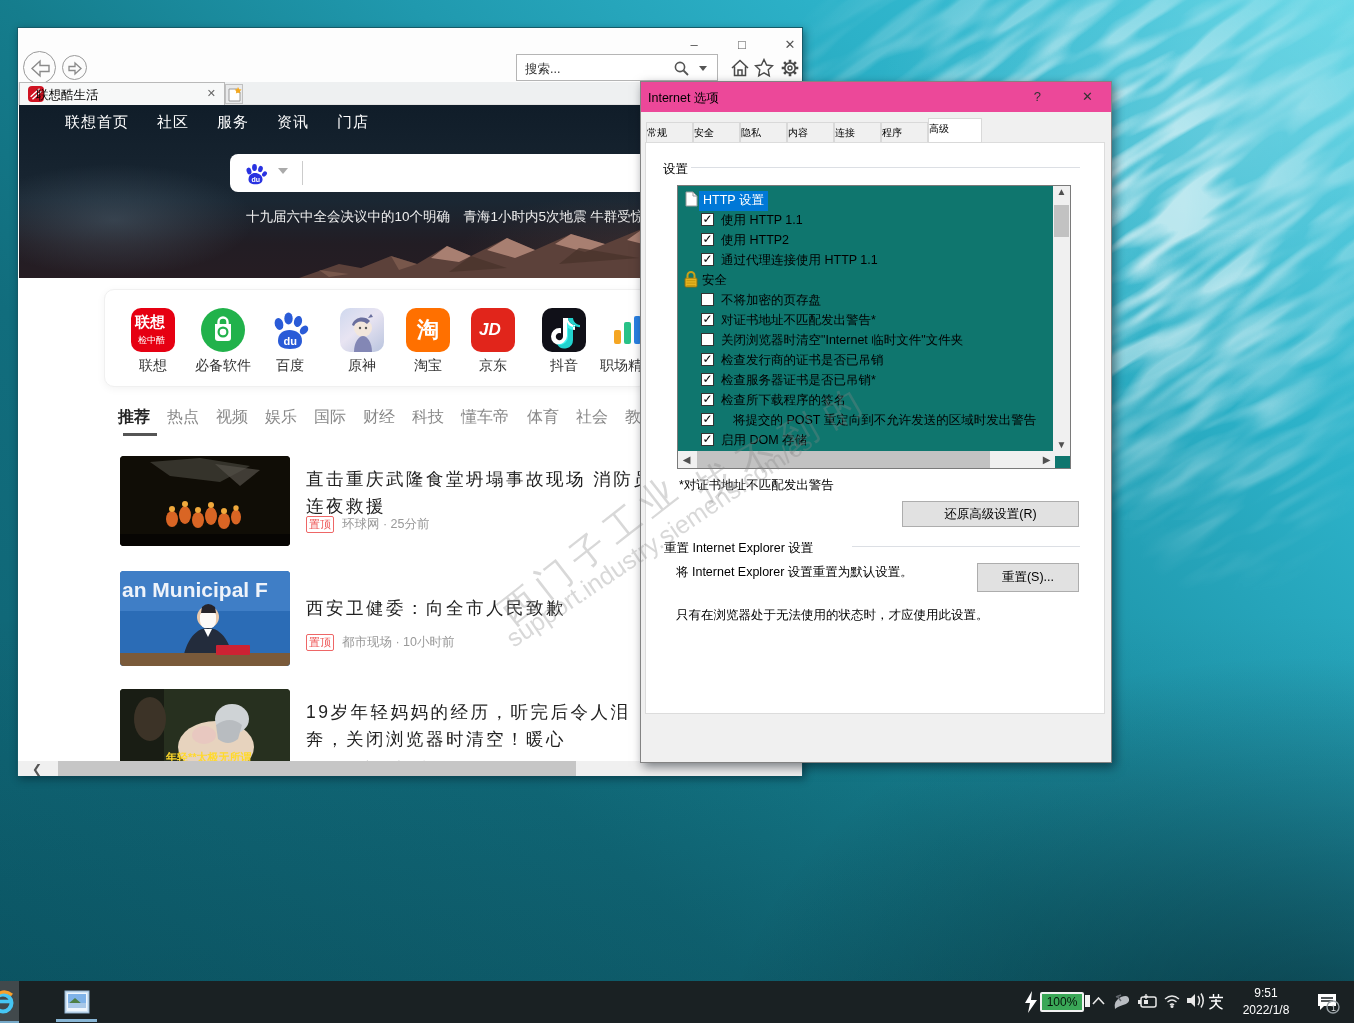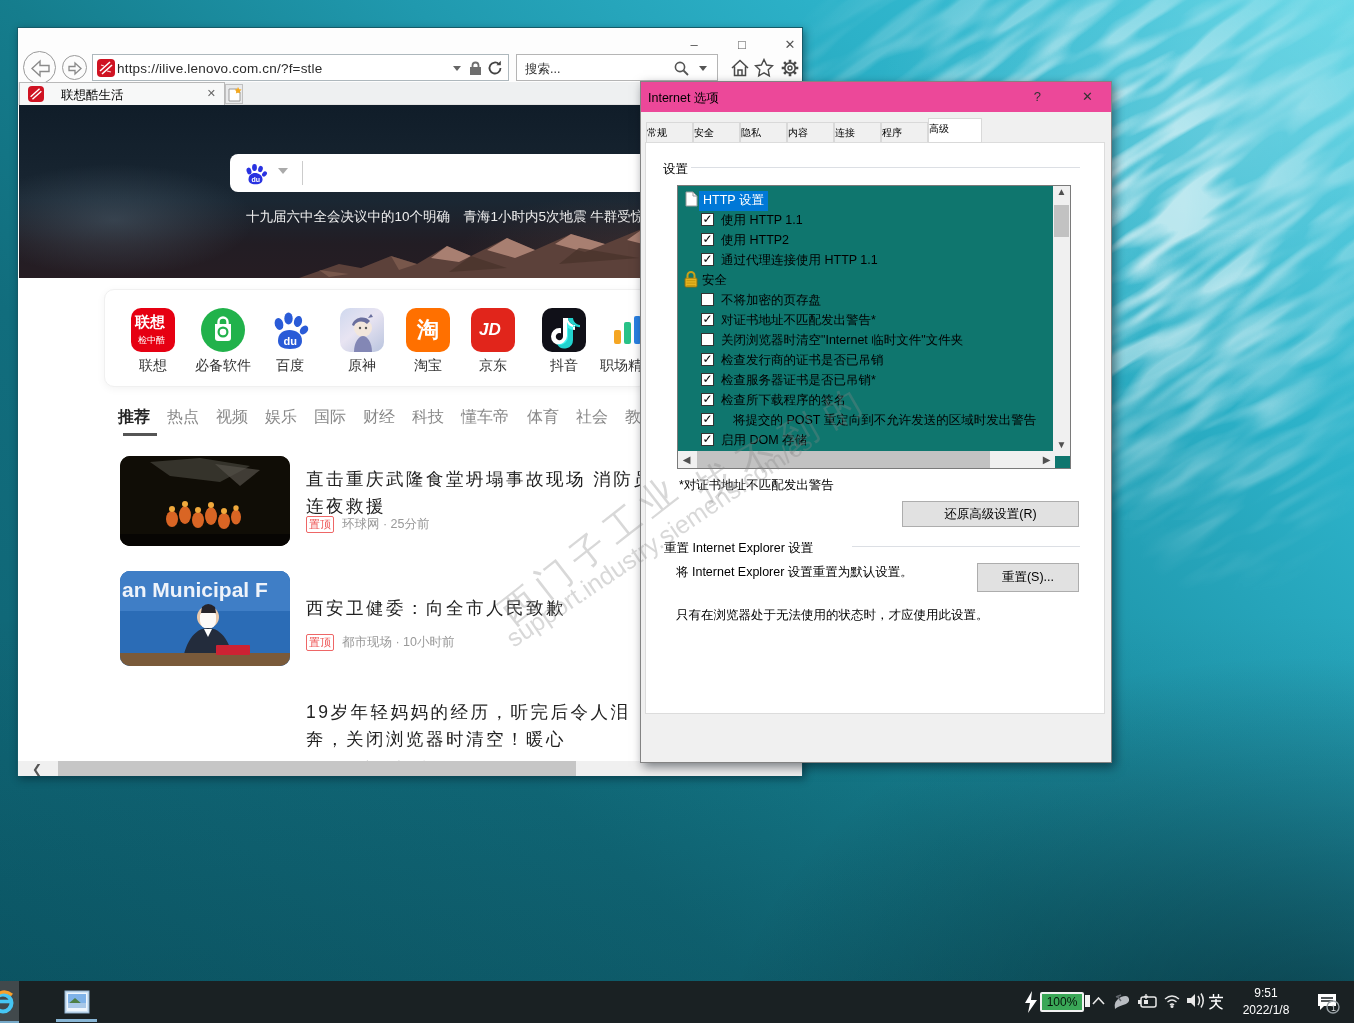--- a/index.html
+++ b/index.html
@@ -32,21 +32,21 @@
 #spill{position:absolute;left:211px;top:49px;width:430px;height:38px;background:#fff;border-radius:8px}
 #newsline{position:absolute;left:227px;top:103px;width:520px;font-size:13.5px;color:#eee;white-space:nowrap}
 #icons{position:absolute;left:0;top:173px;width:784px;height:130px;background:#fff}
 .tile{position:absolute;top:30px;width:44px;height:44px;border-radius:10px}
 .tlabel{position:absolute;top:79px;font-size:14px;color:#333;text-align:center;white-space:nowrap}
 #cats{position:absolute;left:99px;top:302px;width:660px;font-size:16px;color:#888;white-space:nowrap}
 #cats b{color:#222;font-weight:bold}
 #cats span,#cats b{margin-right:17px}
 #cats .c3{margin-right:18px}
 .nitem{position:absolute;left:101px;width:660px}
-.nimg{position:absolute;left:0;top:0;width:170px;height:90px;border-radius:10px;overflow:hidden}
+.nimg{position:absolute;left:0;top:0;width:170px;height:90px;border-radius:4px;overflow:hidden}
 .ntitle{position:absolute;left:186px;top:10px;width:348px;font-size:17.5px;color:#222;line-height:27px;letter-spacing:2.5px}
 .nmeta{position:absolute;left:186px;font-size:12.5px;color:#999}
 .ztag{display:inline-block;border:1px solid #e66;color:#e55;font-size:11px;padding:0 2px;margin-right:8px;border-radius:2px}
 #hscroll{position:absolute;left:0;top:733px;width:784px;height:15px;background:#f0f0f0}
 #hthumb{position:absolute;left:40px;top:0px;width:518px;height:15px;background:#c6c6c6}
 
 #dlg{position:absolute;left:640px;top:81px;width:472px;height:682px;background:#f0f0f0;border:1px solid #838383;box-shadow:3px 4px 10px rgba(0,10,20,.5)}
 #dlgtitle{position:absolute;left:0;top:0;width:100%;height:30px;background:#ec4899}
 #dlgtitle .t{position:absolute;left:7px;top:8px;font-size:12.5px;color:#000}
 #tabs{position:absolute;left:4px;top:36px;width:464px;height:25px}
@@ -116,36 +116,20 @@
   <div class="winbtn" style="left:666px">–</div>
   <div class="winbtn" style="left:714px">□</div>
   <div class="winbtn" style="left:762px">✕</div>
   <div id="addr">
     <div class="navcirc" style="left:5px;top:-3px;width:33px;height:33px"><svg width="33" height="33" viewBox="0 0 33 33">
           <path d="M8 16.5 L16 9 V13.5 H25 V19.5 H16 V24 Z" fill="none" stroke="#8a8a8a" stroke-width="1.4"></path>
         </svg></div>
     <div class="navcirc" style="left:44px;top:1px;width:25px;height:25px"><svg width="25" height="25" viewBox="0 0 25 25">
           <path d="M18 12.5 L12 7 V10.5 H6 V14.5 H12 V18 Z" fill="none" stroke="#8a8a8a" stroke-width="1.3"></path>
         </svg></div>
-    <div id="urlbox">
-      <div id="favicon1"><svg width="18" height="18" viewBox="0 0 18 18">
-            <path d="M3 12 L13 3 M5 15 L15 6" stroke="#fff" stroke-width="1.6"></path>
-            <path d="M4 6 l3 1 M10 12 l4 1" stroke="#ffd7d7" stroke-width="1.2"></path>
-          </svg></div>
-      <div id="urltext">https://ilive.lenovo.com.cn/?f=stle</div>
-      <span style="position:absolute;right:47px;top:11px;width:0;height:0;border-left:4px solid transparent;border-right:4px solid transparent;border-top:5px solid #666"></span>
-      <svg style="position:absolute;right:26px;top:6px" width="13" height="15" viewBox="0 0 13 15">
-          <rect x="1" y="6" width="11" height="8" fill="#6e6e6e"></rect>
-          <path d="M3.5 6 V4.5 a3 3 0 0 1 6 0 V6" fill="none" stroke="#6e6e6e" stroke-width="1.8"></path>
-        </svg>
-      <svg style="position:absolute;right:5px;top:5px" width="16" height="16" viewBox="0 0 16 16">
-          <path d="M13.5 8 a5.5 5.5 0 1 1 -1.6-3.9" fill="none" stroke="#444" stroke-width="1.8"></path>
-          <path d="M13.8 0.8 v4.4 h-4.4 z" fill="#444"></path>
-        </svg>
-    </div>
     <div id="searchbox">
         <span style="position:absolute;left:8px;top:6px;font-size:12.5px;color:#333">搜索...</span>
       <svg style="position:absolute;right:28px;top:5px" width="16" height="16" viewBox="0 0 16 16">
           <circle cx="7" cy="7" r="4.6" fill="none" stroke="#555" stroke-width="1.6"></circle>
           <path d="M10.5 10.5 L15 15" stroke="#555" stroke-width="1.8"></path>
         </svg>
       <span style="position:absolute;right:10px;top:11px;width:0;height:0;border-left:4px solid transparent;border-right:4px solid transparent;border-top:5px solid #555"></span>
     </div>
     <svg style="position:absolute;left:712px;top:4px" width="20" height="20" viewBox="0 0 20 20">
         <path d="M2 10 L10 2.5 L18 10 M4.5 8.5 V17.5 h11 V8.5 M8 17.5 v-5.5 h4 v5.5" fill="none" stroke="#4a4a4a" stroke-width="1.5"></path>
@@ -157,33 +141,34 @@
         <circle cx="10" cy="10" r="5.2" fill="none" stroke="#4a4a4a" stroke-width="1.7"></circle>
         <circle cx="10" cy="10" r="2" fill="none" stroke="#4a4a4a" stroke-width="1.4"></circle>
         <path d="M15.2 10.0 L18.3 10.0 M13.7 13.7 L15.9 15.9 M10.0 15.2 L10.0 18.3 M6.3 13.7 L4.1 15.9 M4.8 10.0 L1.7 10.0 M6.3 6.3 L4.1 4.1 M10.0 4.8 L10.0 1.7 M13.7 6.3 L15.9 4.1" stroke="#4a4a4a" stroke-width="2.6"></path>
       </svg>
   </div>
   <div id="tabrow">
     <div id="tab1">
         <div style="position:absolute;left:8px;top:3px;width:16px;height:16px;border-radius:4px;background:#cf1322"><svg width="16" height="16" viewBox="0 0 18 18">
             <path d="M3 12 L13 3 M5 15 L15 6" stroke="#fff" stroke-width="1.6"></path>
           </svg></div>
-        <span style="position:absolute;left:41px;top:4px;font-size:12.5px">联想酷生活</span>
+        <span style="position:absolute;left:16px;top:4px;font-size:12.5px">联想酷生活</span>
         <span style="position:absolute;right:8px;top:4px;color:#666;font-size:11px">✕</span>
       </div>
     <div id="newtab">
         <svg style="position:absolute;left:2px;top:2px" width="14" height="15" viewBox="0 0 14 15">
           <path d="M1 2 h8 l3 3 v9 h-11 z" fill="#fff" stroke="#9a9a9a"></path>
           <path d="M9 2 v3 h3" fill="none" stroke="#9a9a9a"></path>
           <path d="M10 0 l1.2 2.2 2.4 .3 -1.8 1.7 .5 2.4 -2.3-1.2 -2.1 1.2 .4-2.4 -1.7-1.7 2.4-.3 z" fill="#f5a81c"></path>
         </svg>
       </div>
   </div>
   <div id="page">
     <div id="hero">
+      <div id="pnav"><span>联想首页</span><span>社区</span><span>服务</span><span>资讯</span><span>门店</span></div>
       <svg style="position:absolute;left:0;top:93px" width="784" height="80" viewBox="0 0 784 80">
         <path d="M280 80 L320 66 L342 70 L372 58 L398 66 L428 48 L452 58 L488 40 L516 52 L552 36 L586 46 L625 30 L660 42 L700 26 L740 36 L784 24 L784 80 Z" fill="#5c413a"></path>
         <path d="M428 48 L452 58 L440 64 L412 60 Z M488 40 L516 52 L496 60 L468 52 Z M552 36 L586 46 L566 54 L536 46 Z M625 30 L660 42 L640 50 L608 42 Z M700 26 L740 36 L716 46 L684 38 Z M784 24 L784 44 L754 40 L762 30 Z" fill="#bb8e7f" opacity=".8"></path>
         <path d="M300 72 L330 76 L310 79 Z M372 58 L398 66 L380 72 Z" fill="#8a6557" opacity=".6"></path>
         <path d="M452 58 L488 70 L430 74 Z M560 50 L620 60 L540 66 Z M680 44 L740 54 L660 60 Z" fill="#4a332c" opacity=".8"></path>
       </svg>
       <div id="spill">
         <svg style="position:absolute;left:14px;top:7px" width="26" height="24" viewBox="0 0 26 24">
             <g fill="#2932e1">
               <ellipse cx="5" cy="10" rx="2.4" ry="3.4" transform="rotate(-15 5 10)"></ellipse>
@@ -293,20 +278,32 @@
             <path d="M62 95 c2-22 12-38 26-38 s24 16 26 38 z" fill="#232c3c"></path>
             <path d="M84 58 l4 8 l4-8 z" fill="#fff"></path>
             <rect y="82" width="170" height="13" fill="#7a5a3a"></rect>
             <rect x="96" y="74" width="34" height="10" rx="1" fill="#c23"></rect>
           </svg>
       </div>
       <div class="ntitle" style="top:24px">西安卫健委：向全市人民致歉</div>
       <div class="nmeta" style="top:63px"><span class="ztag">置顶</span>都市现场 · 10小时前</div>
     </div>
     <div class="nitem" style="top:584px;height:80px">
+      <div class="nimg" style="height:76px;background:#2c2d1d">
+        <svg width="170" height="76" viewBox="0 0 170 76">
+            <rect width="170" height="76" fill="#27301f"></rect>
+            <rect width="44" height="76" fill="#191d14"></rect>
+            <ellipse cx="30" cy="30" rx="16" ry="22" fill="#3c3327"></ellipse>
+            <ellipse cx="96" cy="58" rx="38" ry="26" fill="#e7d3be"></ellipse>
+            <ellipse cx="112" cy="30" rx="17" ry="15" fill="#cfd3d6"></ellipse>
+            <path d="M96 36 q14-10 26 0 l-4 14 q-10 8-20 0 z" fill="#b8bcc0"></path>
+            <ellipse cx="84" cy="46" rx="12" ry="9" fill="#e8c8c0"></ellipse>
+            <text x="46" y="72" font-size="11" fill="#ffd92b" font-weight="bold" font-family="Liberation Sans">年轻**太极无所谓</text>
+          </svg>
+      </div>
       <div class="ntitle">19岁年轻妈妈的经历，听完后令人泪奔，关闭浏览器时清空！暖心</div>
       <div class="nmeta" style="top:70px">20万次观看 · 笑定江湖行</div>
     </div>
   </div>
   <div id="hscroll">
       <div id="hthumb"></div>
       <span style="position:absolute;left:14px;top:1px;color:#555;font-size:12px">❮</span>
     </div>
 </div>
 

